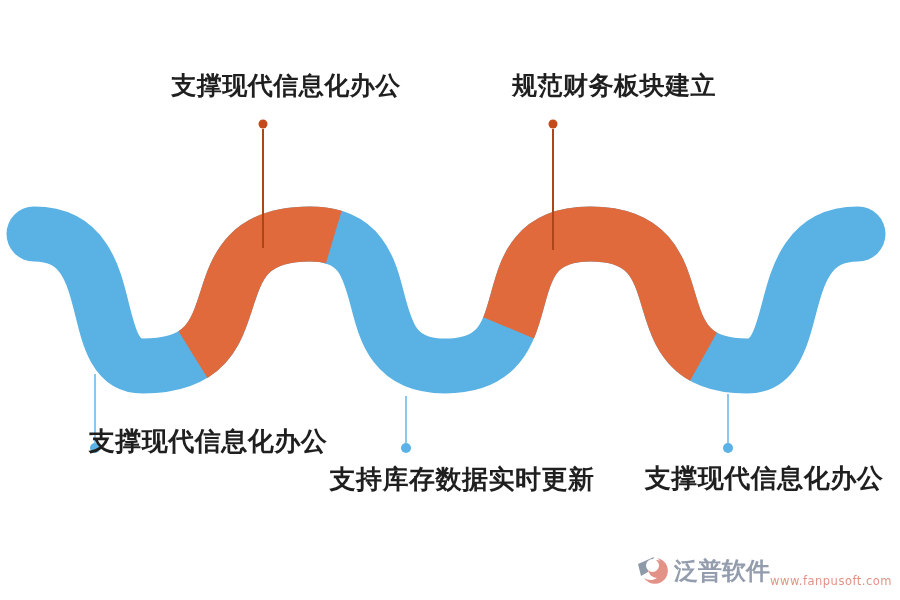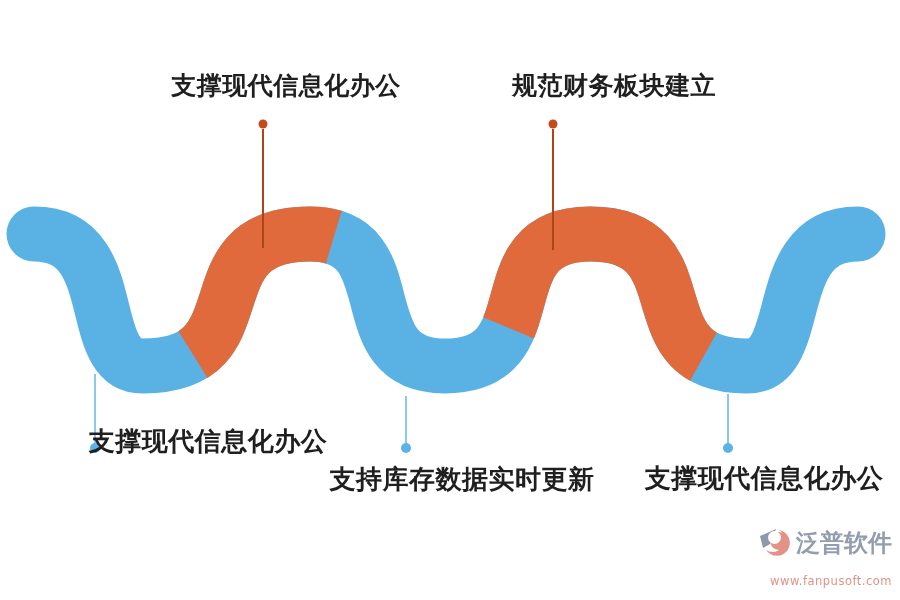--- a/index.html
+++ b/index.html
@@ -16,21 +16,21 @@
     transform:translateX(-50%);
     white-space:nowrap;
     font-weight:bold;
     color:var(--label-text,#1f1f1f);
     letter-spacing:0.5px;
   }
   .callout-label.top{font-size:25px;}
   .callout-label.bottom{font-size:26px;}
   .watermark{
     position:absolute;right:8px;bottom:12px;
-    display:flex;flex-direction:column;align-items:flex-end;
+    display:flex;flex-direction:row;align-items:flex-end;
   }
   .watermark .row{display:flex;align-items:center;gap:2px;}
   .brand-name{
     font-size:24px;font-weight:bold;
     color:var(--brand-text,#939dad);
     line-height:1;
   }
   .brand-url{
     font-size:11.5px;
     color:var(--brand-url,#e29287);

